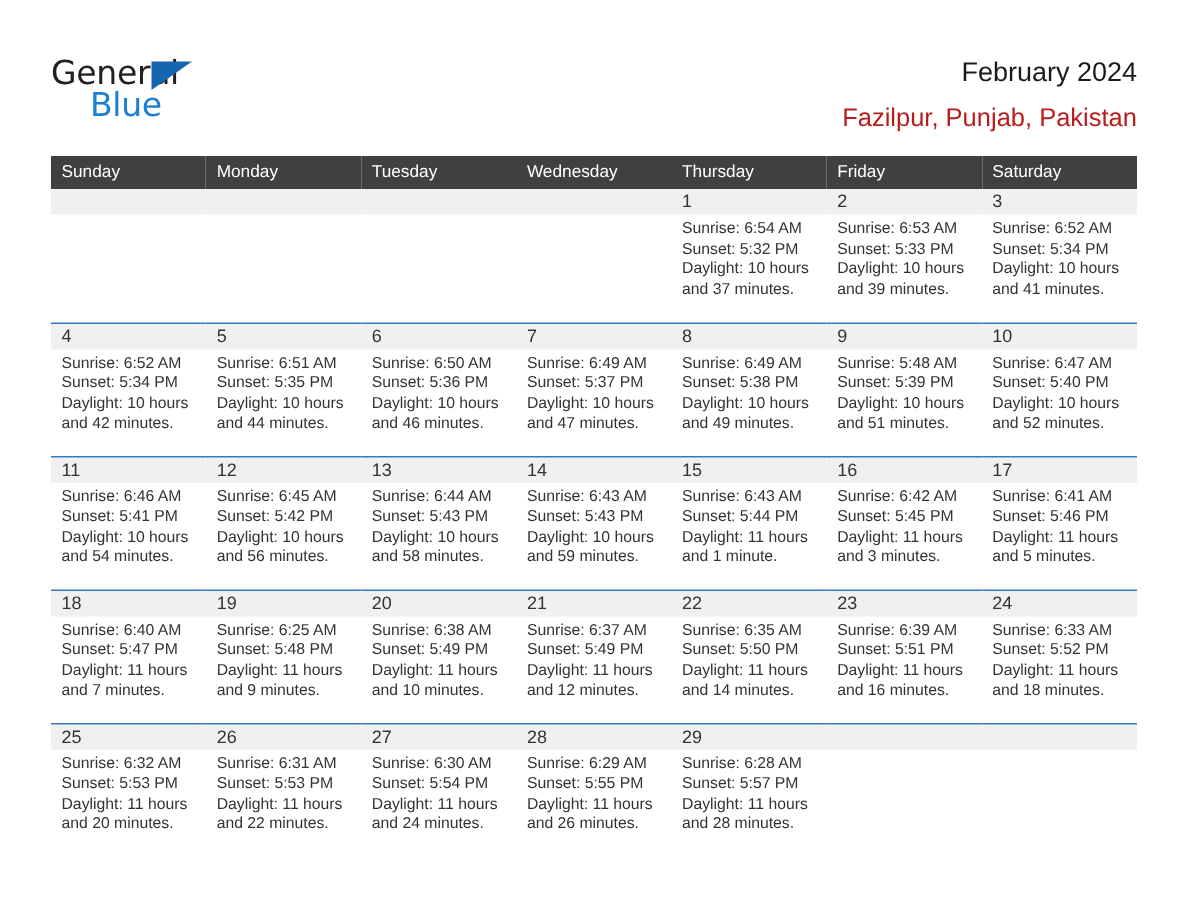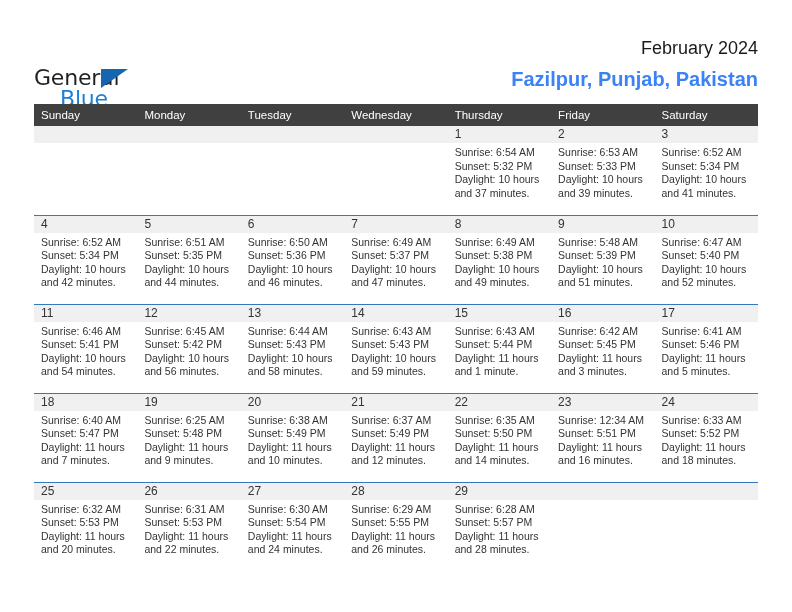--- a/index.html
+++ b/index.html
@@ -31,21 +31,20 @@
     width: 792px;
     height: 104px;
   }
 
   .logo {
     position: absolute;
     left: 34px;
     top: 38px;
     width: 120px;
     height: 48px;
-    margin-top: 28px;
   }
   .logo-general {
     position: absolute;
     left: 0;
     top: 0;
     font-size: 22px;
     letter-spacing: -0.2px;
     color: #231f20;
     font-family: "DejaVu Sans", sans-serif;
     font-weight: 400;
@@ -81,23 +80,23 @@
   .cal-title {
     font-size: 18px;
     font-weight: 400;
     color: #1a1a1a;
     line-height: 32px;
     white-space: nowrap;
     font-family: "Liberation Sans", sans-serif;
   }
   .cal-subtitle {
     margin-top: 6px;
-    font-size: 20px;
-    font-weight: 700;
-    color: #3b82f6;
+    font-size: 17px;
+    font-weight: 400;
+    color: #b91c1c;
     line-height: 18px;
     white-space: nowrap;
     font-family: "Liberation Sans", sans-serif;
   }
 
   
   .calendar {
     position: absolute;
     left: 34px;
     top: 104px;
@@ -405,21 +404,21 @@
             <div class="cell-body">
               <div>Sunrise: 6:35 AM</div>
               <div>Sunset: 5:50 PM</div>
               <div>Daylight: 11 hours</div>
               <div>and 14 minutes.</div>
             </div>
           </td>
           <td>
             <div class="daynum-band">23</div>
             <div class="cell-body">
-              <div>Sunrise: 12:34 AM</div>
+              <div>Sunrise: 6:39 AM</div>
               <div>Sunset: 5:51 PM</div>
               <div>Daylight: 11 hours</div>
               <div>and 16 minutes.</div>
             </div>
           </td>
           <td>
             <div class="daynum-band">24</div>
             <div class="cell-body">
               <div>Sunrise: 6:33 AM</div>
               <div>Sunset: 5:52 PM</div>

